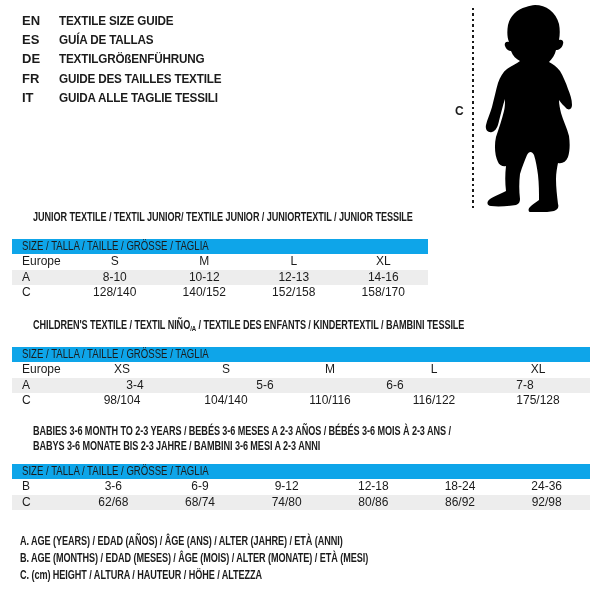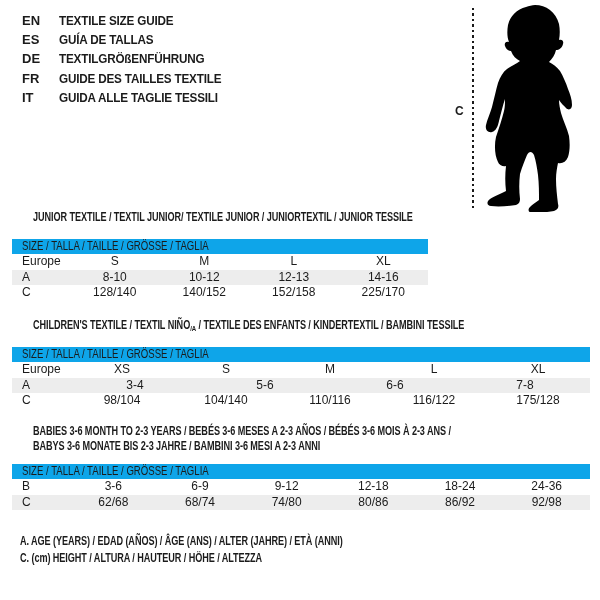--- a/index.html
+++ b/index.html
@@ -101,21 +101,21 @@
           <span class="t-cell">8-10</span>
           <span class="t-cell">10-12</span>
           <span class="t-cell">12-13</span>
           <span class="t-cell">14-16</span>
         </div>
         <div class="t-row">
           <span class="t-label">C</span>
           <span class="t-cell">128/140</span>
           <span class="t-cell">140/152</span>
           <span class="t-cell">152/158</span>
-          <span class="t-cell">225/170</span>
+          <span class="t-cell">158/170</span>
         </div>
       </div>
   </section>
 
   <section id="t1" class="size-section">
     <div class="t-title">
         <div class="t-title-line"><span class="cx"><span>CHILDREN'S TEXTILE / TEXTIL NIÑO</span><span class="sub">/A</span><span> / TEXTILE DES ENFANTS / KINDERTEXTIL / BAMBINI TESSILE</span></span></div>
       </div>
     <div class="size-bar"><span class="cxb">SIZE / TALLA / TAILLE / GRÖSSE / TAGLIA</span></div>
     <div class="t-rows">
@@ -168,16 +168,17 @@
           <span class="t-cell">74/80</span>
           <span class="t-cell">80/86</span>
           <span class="t-cell">86/92</span>
           <span class="t-cell">92/98</span>
         </div>
       </div>
   </section>
 
   <div class="footnotes" id="footnotes">
       <div class="fn-line"><span class="cx">A. AGE (YEARS) / EDAD (AÑOS) / ÂGE (ANS) / ALTER (JAHRE) / ETÀ (ANNI)</span></div>
+      <div class="fn-line"><span class="cx">B. AGE (MONTHS) / EDAD (MESES) / ÂGE (MOIS) / ALTER (MONATE) / ETÀ (MESI)</span></div>
       <div class="fn-line"><span class="cx">C. (cm) HEIGHT / ALTURA / HAUTEUR / HÖHE / ALTEZZA</span></div>
     </div>
 
 </div>
 
 </body></html>

